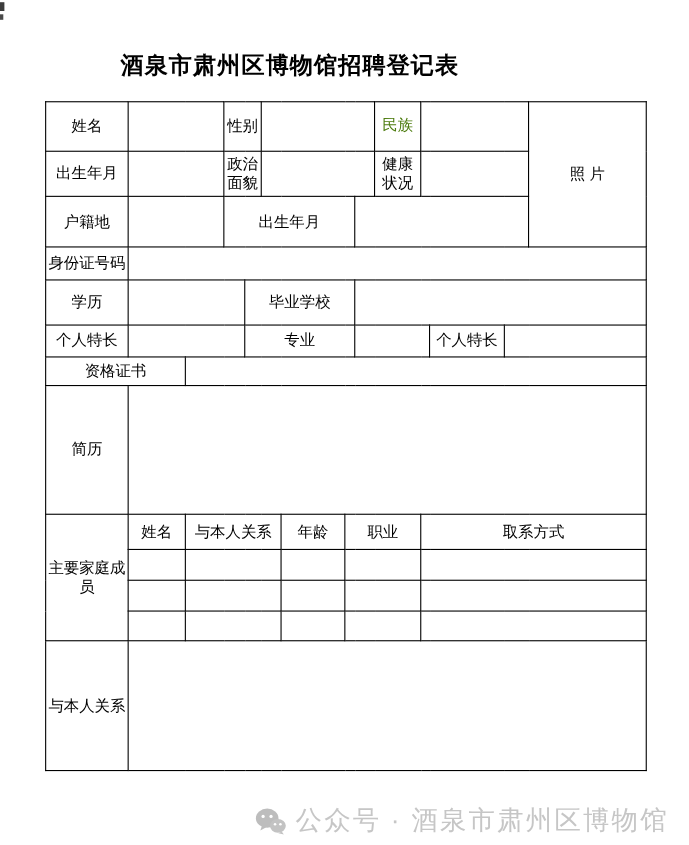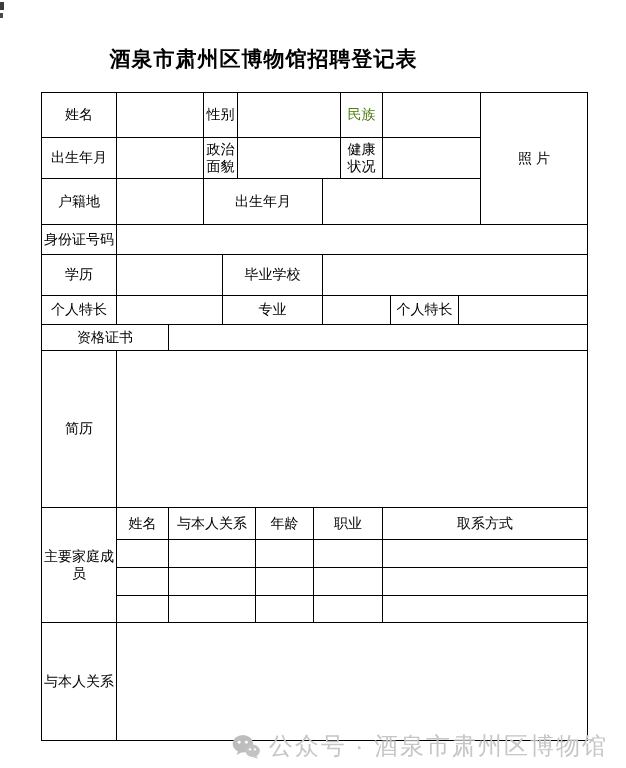--- a/index.html
+++ b/index.html
@@ -116,21 +116,21 @@
       <td class="blank" colspan="3"></td>
       <td>个人特长</td>
       <td class="blank" colspan="2"></td>
     </tr>
 
     <tr style="height:26px">
       <td colspan="2">资格证书</td>
       <td class="blank" colspan="12"></td>
     </tr>
 
-    <tr style="height:157px">
+    <tr style="height:117px">
       <td class="resume-label">简历</td>
       <td class="blank" colspan="13"></td>
     </tr>
 
     <tr style="height:32px">
       <td rowspan="4">主要家庭成员</td>
       <td>姓名</td>
       <td colspan="4">与本人关系</td>
       <td>年龄</td>
       <td colspan="3">职业</td>

